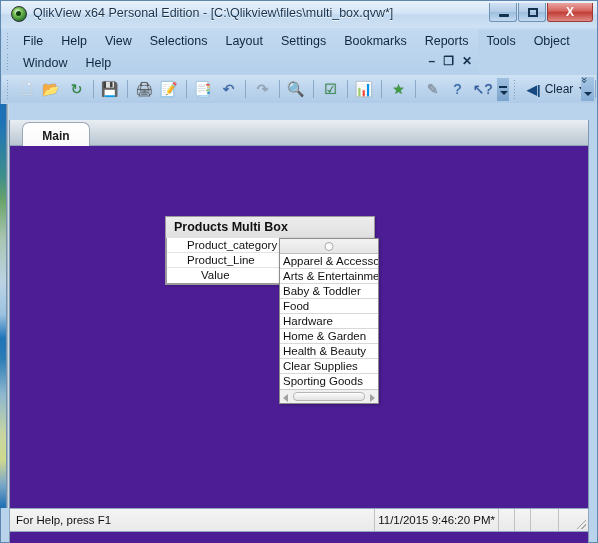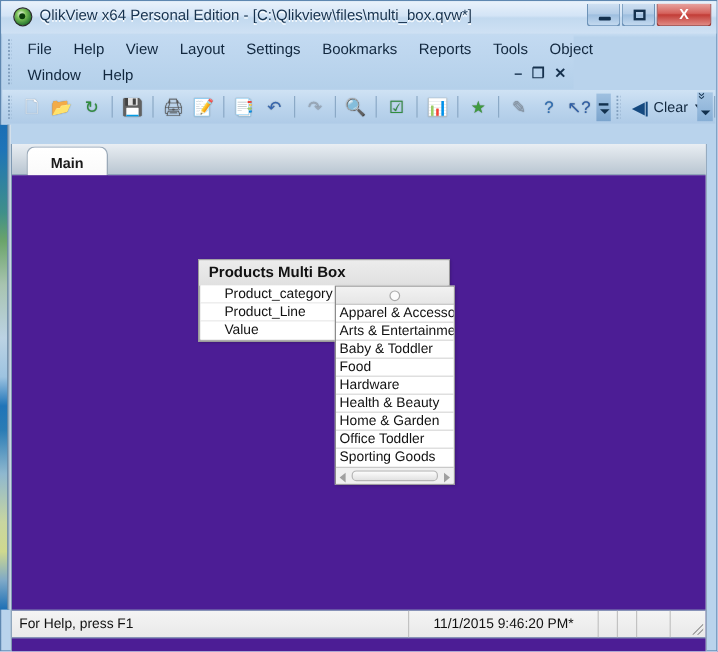--- a/index.html
+++ b/index.html
@@ -227,21 +227,21 @@
     border-top: 1px solid #b5b5b5;
   }
   .mb-row {
     position: relative;
     height: 15px;
     display: flex; align-items: center;
     border-bottom: 1px solid #e3e3e3;
     background: #ffffff;
     box-sizing: border-box;
   }
-  .mb-row:last-child { border-bottom: none; }
+  .mb-row:last-child { border-bottom: none; margin-left: 14px; }
   .mb-field-label {
     font-size: 11.5px; color: #111;
     padding-left: 20px; white-space: nowrap;
     flex: 1 1 auto; line-height: 15px;
   }
   .mb-arrow {
     width: 14px; height: 15px; flex: 0 0 auto;
     position: relative; background: #ffffff;
   }
   .mb-arrow::after {
@@ -322,21 +322,21 @@
     border: 1px solid #8fa6bc;
     box-sizing: border-box;
     display: flex; align-items: center;
   }
   .sb-text {
     font-size: 11.5px; color: #111; padding-left: 6px;
     flex: 1 1 auto; white-space: nowrap;
   }
   .sb-date {
     font-size: 11.5px; color: #111;
-    padding: 0 20px;
+    padding: 0 3px;
     border-left: 1px solid #c2c2c2;
     height: 100%; display: flex; align-items: center;
     white-space: nowrap;
   }
   .sb-cell {
     width: 16px; height: 100%;
     border-left: 1px solid #c2c2c2;
     box-sizing: border-box;
   }
   .sb-cell.wide { width: 28px; }
@@ -389,20 +389,21 @@
     </div>
   </div>
 
   <div class="menubar">
     <div class="grip"></div>
     <div class="grip row2"></div>
     <div class="menu-row r1" id="menu-row-1">
         <div class="menu-item">File</div>
         <div class="menu-item">Help</div>
         <div class="menu-item">View</div>
+        <div class="menu-item">Selections</div>
         <div class="menu-item">Layout</div>
         <div class="menu-item">Settings</div>
         <div class="menu-item">Bookmarks</div>
         <div class="menu-item">Reports</div>
         <div class="menu-item">Tools</div>
         <div class="menu-item">Object</div>
       </div>
     <div class="menu-row r2" id="menu-row-2">
         <div class="menu-item">Window</div>
         <div class="menu-item">Help</div>
@@ -519,23 +520,23 @@
       <div class="dropdown">
         <div class="dd-header">
           <span class="circle"></span>
         </div>
         <div class="dd-list" id="dd-items">
             <div class="dd-item">Apparel &amp; Accessories</div>
             <div class="dd-item">Arts &amp; Entertainment</div>
             <div class="dd-item">Baby &amp; Toddler</div>
             <div class="dd-item">Food</div>
             <div class="dd-item">Hardware</div>
+            <div class="dd-item">Home &amp; Garden</div>
             <div class="dd-item">Health &amp; Beauty</div>
-            <div class="dd-item">Home &amp; Garden</div>
-            <div class="dd-item">Office Toddler</div>
+            <div class="dd-item">Clear Supplies</div>
             <div class="dd-item">Sporting Goods</div>
           </div>
         <div class="dd-hscroll">
           <span class="arrow left"></span>
           <span class="thumb"></span>
           <span class="arrow right"></span>
         </div>
       </div>
 
     </div>

